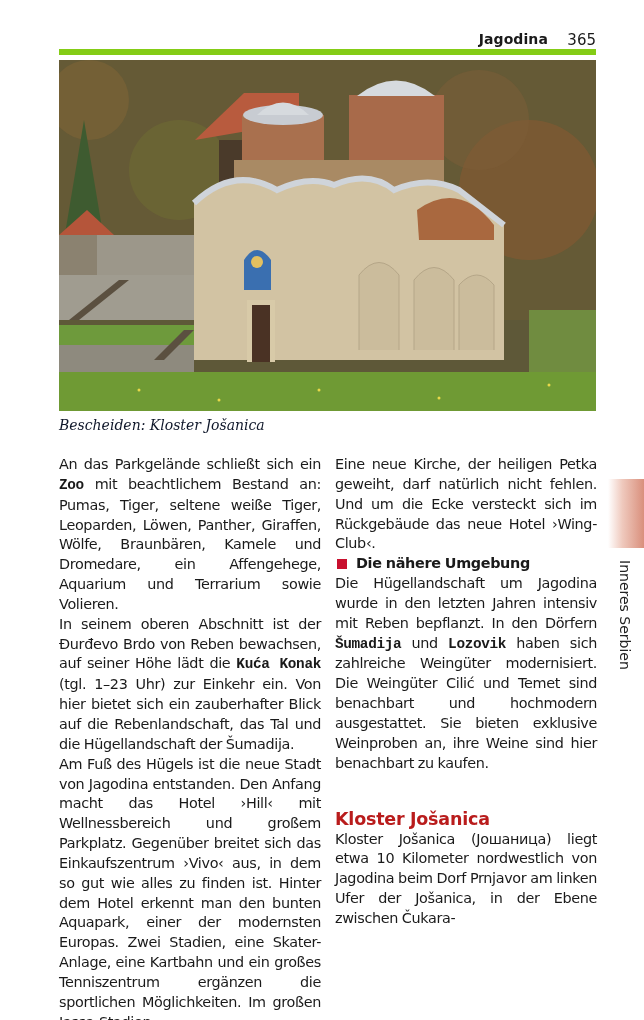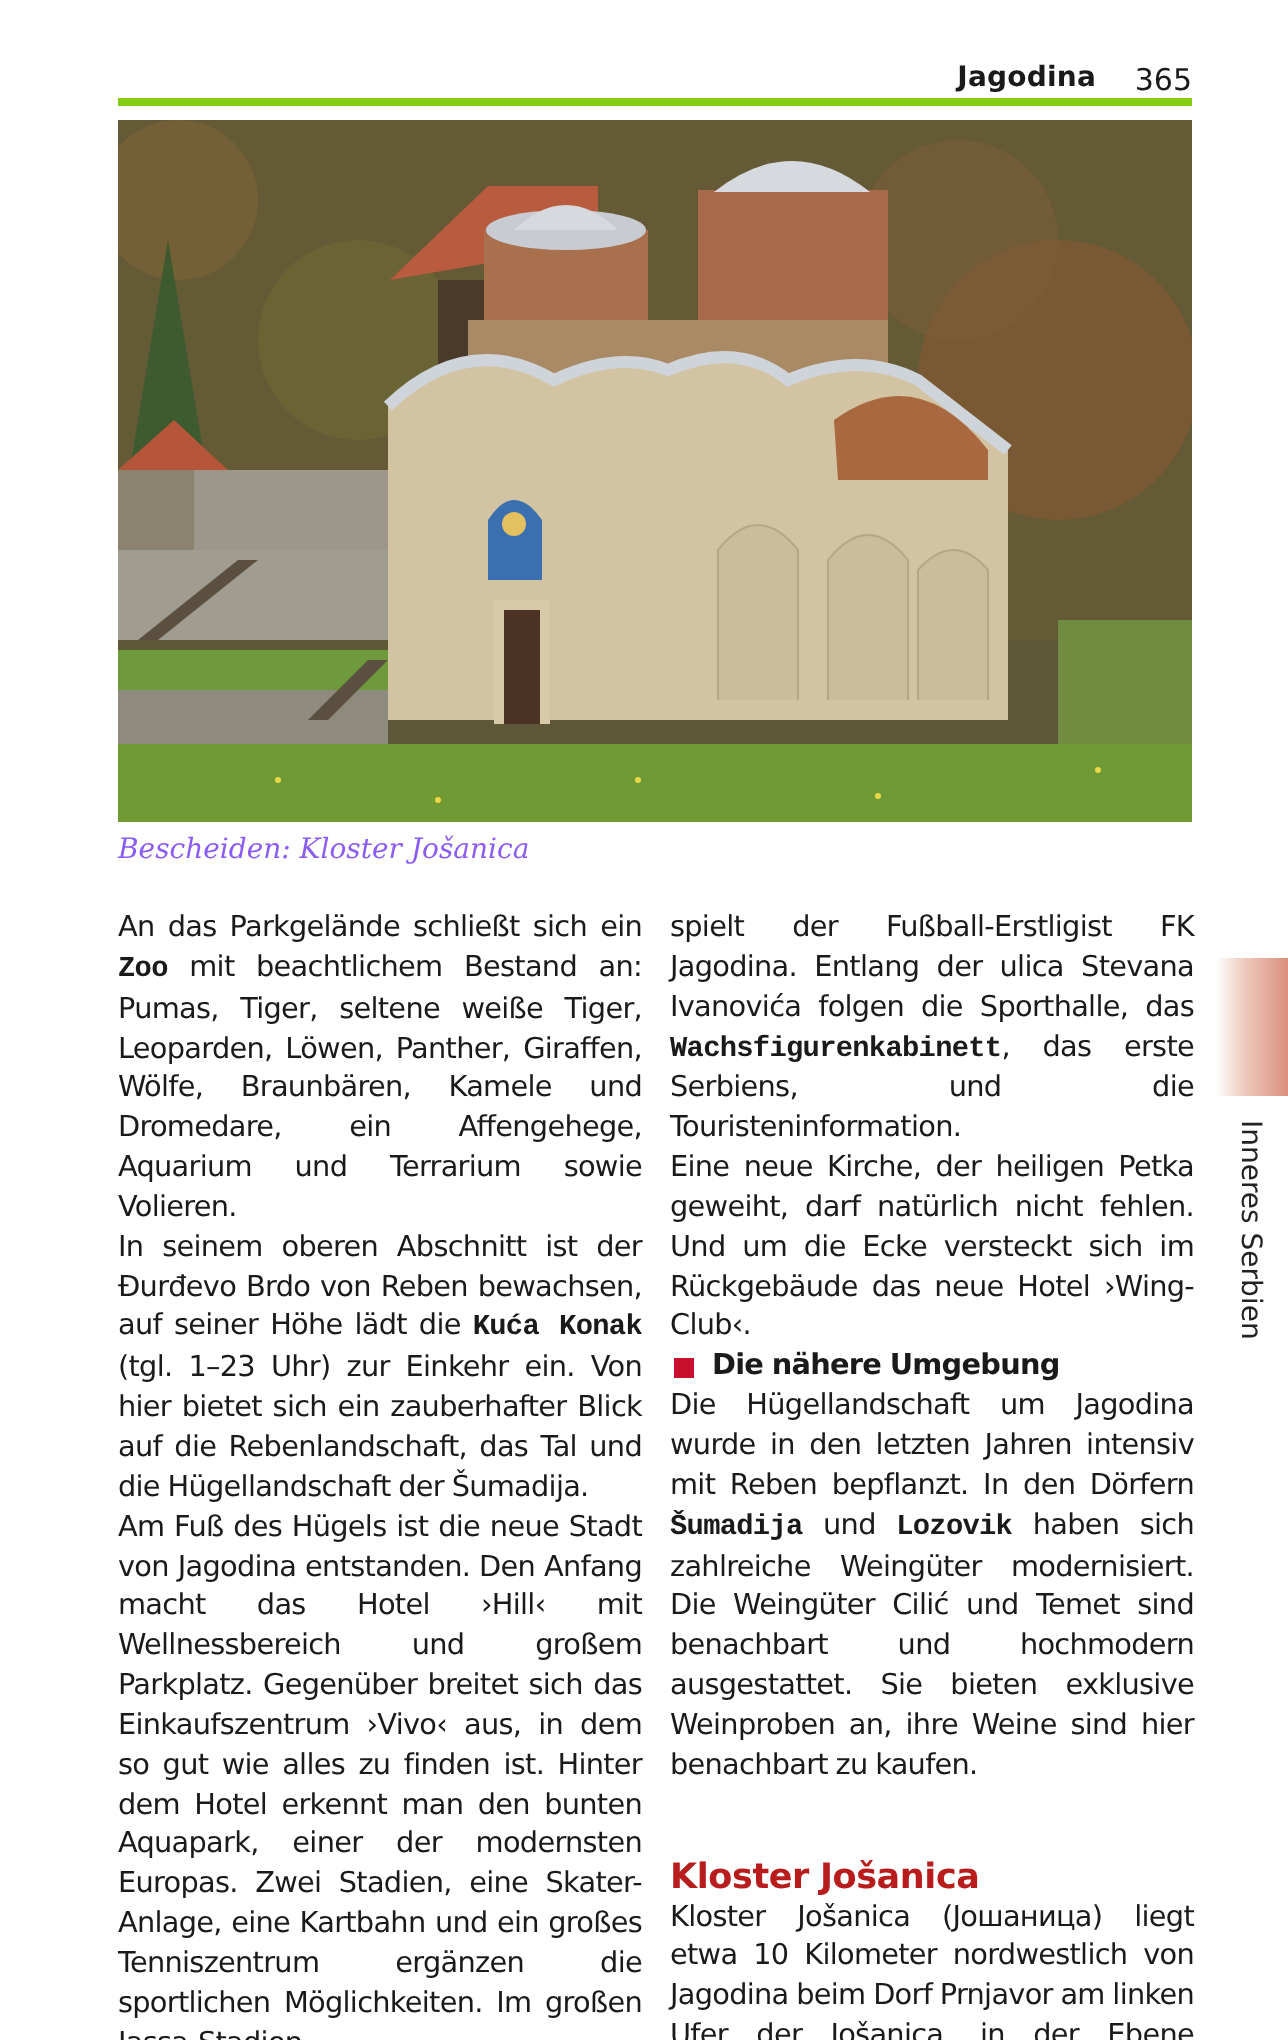--- a/index.html
+++ b/index.html
@@ -3,40 +3,40 @@
 <meta charset="utf-8">
 <style>
   html, body { margin: 0; padding: 0; }
   body {
     width: 644px; height: 1020px; position: relative; overflow: hidden;
     background: #ffffff; color: #1a1a1a;
     font-family: "DejaVu Sans", sans-serif;
   }
   .running-head {
     position: absolute; left: 59px; top: 30px; width: 537px; height: 19px;
-    border-bottom: 4px solid #84cc16;
+    border-bottom: 6px solid #84cc16;
   }
   .running-head .section {
     position: absolute; right: 48px; top: 1px;
     font-weight: bold; font-size: 14px; letter-spacing: 0.1px;
   }
   .running-head .page-num {
     position: absolute; right: 0px; top: 1px;
     font-size: 15px;
   }
   .photo {
     position: absolute; left: 59px; top: 60px; width: 537px; height: 351px;
     overflow: hidden;
     background: linear-gradient(180deg, #5b5636 0%, #6e6135 30%, #6a6a40 55%, #6b8a3a 80%, #7aa23d 100%);
   }
   .photo svg { display: block; }
   .caption {
     position: absolute; left: 59px; top: 417px;
     font-family: "DejaVu Serif", serif; font-style: italic; font-size: 14px;
-    color: #8b5cf6;
+    color: #0f172a;
   }
   .col {
     position: absolute; top: 455px; width: 262px;
     font-size: 14.4px; line-height: 19.85px; text-align: justify;
     letter-spacing: -0.35px; word-spacing: -0.4px;
   }
   .col.left { left: 59px; }
   .col.right { left: 335px; }
   .col p { margin: 0; }
   .col b { font-weight: bold; font-family: Liberation Mono, monospace; }
@@ -132,21 +132,20 @@
 
 <div class="caption">Bescheiden: Kloster Jošanica</div>
 
 <div class="col left">
   <p><span>An das Parkgelände schließt sich ein </span><b>Zoo</b><span> mit beachtlichem Bestand an: Pumas, Tiger, seltene weiße Tiger, Leoparden, Löwen, Panther, Giraffen, Wölfe, Braunbären, Kamele und Dromedare, ein Affengehege, Aquarium und Terrarium sowie Volieren.</span></p>
   <p><span>In seinem oberen Abschnitt ist der Đurđevo Brdo von Reben bewachsen, auf seiner Höhe lädt die </span><b>Kuća Konak</b><span> (tgl. 1–23 Uhr) zur Einkehr ein. Von hier bietet sich ein zauberhafter Blick auf die Rebenlandschaft, das Tal und die Hügellandschaft der Šumadija.</span></p>
   <p>Am Fuß des Hügels ist die neue Stadt von Jagodina entstanden. Den Anfang macht das Hotel ›Hill‹ mit Wellnessbereich und großem Parkplatz. Gegenüber breitet sich das Einkaufszentrum ›Vivo‹ aus, in dem so gut wie alles zu finden ist. Hinter dem Hotel erkennt man den bunten Aquapark, einer der modernsten Europas. Zwei Stadien, eine Skater-Anlage, eine Kartbahn und ein großes Tenniszentrum ergänzen die sportlichen Möglichkeiten. Im großen Jassa-Stadion</p>
 </div>
 
 <div class="col right">
-  <p><span>spielt der Fußball-Erstligist FK Jagodina. Entlang der ulica Stevana Ivanovića folgen die Sporthalle, das </span><b>Wachsfigurenkabinett</b><span>, das erste Serbiens, und die Touristeninformation.</span></p>
   <p>Eine neue Kirche, der heiligen Petka geweiht, darf natürlich nicht fehlen. Und um die Ecke versteckt sich im Rückgebäude das neue Hotel ›Wing-Club‹.</p>
   <div class="subhead">
     <span class="square"></span>
     <span>Die nähere Umgebung</span>
   </div>
   <p><span>Die Hügellandschaft um Jagodina wurde in den letzten Jahren intensiv mit Reben bepflanzt. In den Dörfern </span><b>Šumadija</b><span> und </span><b>Lozovik</b><span> haben sich zahlreiche Weingüter modernisiert. Die Weingüter Cilić und Temet sind benachbart und hochmodern ausgestattet. Sie bieten exklusive Weinproben an, ihre Weine sind hier benachbart zu kaufen.</span></p>
   <div class="h2">Kloster Jošanica</div>
   <p>Kloster Jošanica (Јошаница) liegt etwa 10 Kilometer nordwestlich von Jagodina beim Dorf Prnjavor am linken Ufer der Jošanica, in der Ebene zwischen Čukara-</p>
 </div>
 

